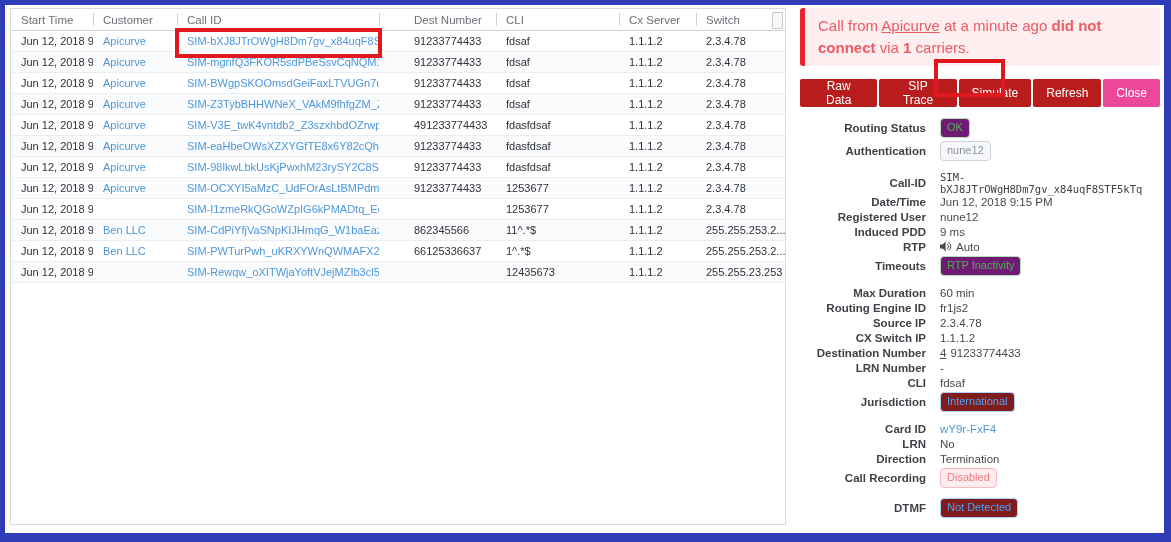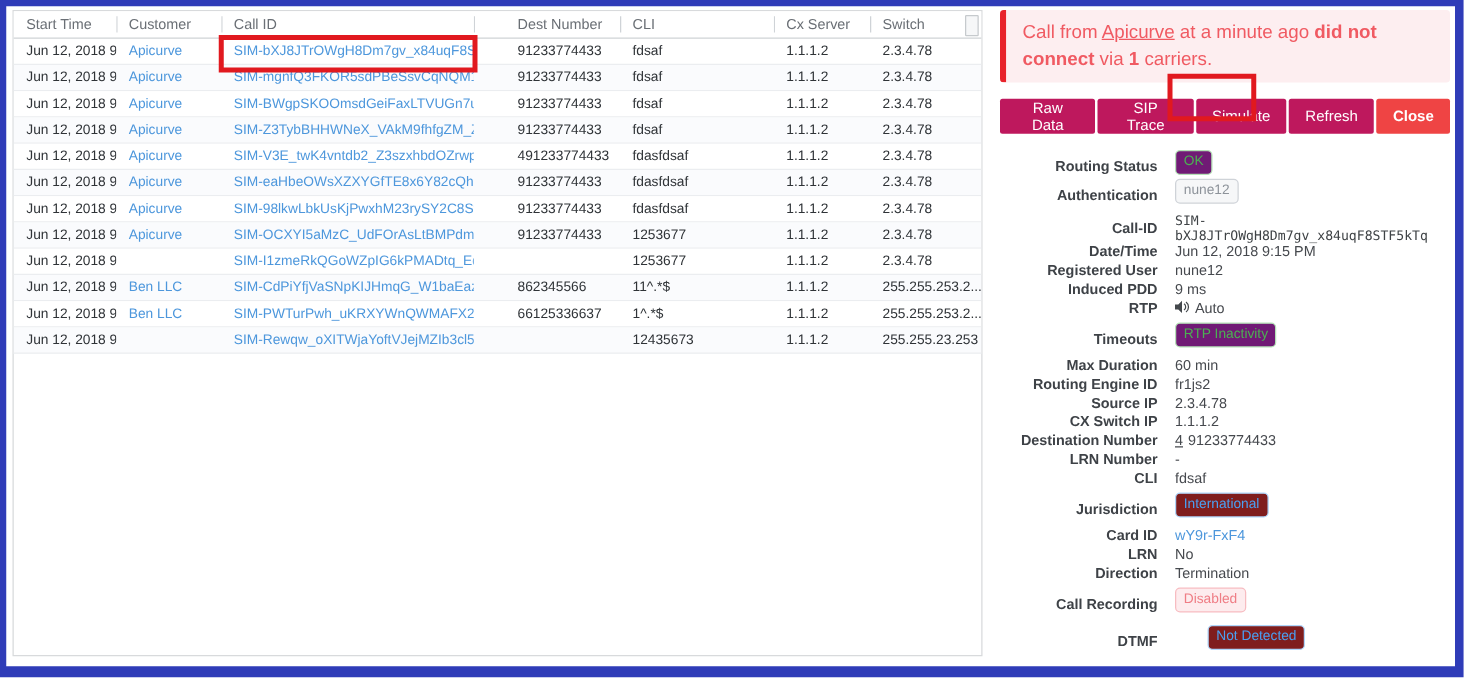--- a/index.html
+++ b/index.html
@@ -24,38 +24,38 @@
   .c6 { flex:1; min-width:0; }
   .cell-link { color:#4d97dc; }
   .scroll-thumb { position:absolute; right:2px; top:3px; width:11px; height:17px; background:#f6f7f8; border:1px solid #c6cacd; border-radius:1px; }
 
   
   .panel { position:absolute; left:800px; top:8px; width:360px; z-index:1; }
   .alert { position:relative; background:#fdeef0; border-left:5px solid #e8232b; border-radius:3px; color:#f05a62; font-size:15px; line-height:1.45; padding:7px 10px 7px 13px; }
   .alert a { color:#f05a62; text-decoration:underline; cursor:pointer; }
   .alert b { font-weight:bold; }
   .btn-row { display:flex; justify-content:flex-end; gap:2px; margin-top:13px; }
-  .btn { height:28px; display:flex; align-items:center; padding:0 13px; font-size:12px; color:#fff; background:#be185d; border-radius:2px; cursor:pointer; border:none; }
-  .btn.close-btn { background:#ef4444;font-weight:bold; }
+  .btn { height:28px; display:flex; align-items:center; padding:0 13px; font-size:12px; color:#fff; background:#b91c1c; border-radius:2px; cursor:pointer; border:none; }
+  .btn.close-btn { background:#ec4899; }
 
   .fields { margin-top:10px; font-size:11.5px; }
   .group { margin-bottom:8px; }
   .frow { display:flex; align-items:center; min-height:15px; }
-  .badge-row { min-height:23px;align-items:flex-end; }
+  .badge-row { min-height:23px; }
   .flabel { width:140px; flex:none; text-align:right; font-weight:bold; color:#3e4247; padding-right:14px; }
   .fvalue { color:#46494e; display:flex; align-items:center; gap:4px; min-width:0; }
   .badge { display:inline-block; padding:1px 6px 2px; border-radius:4px; font-size:11px; border:1px solid; line-height:1.3; }
   .badge.green { color:#4cb052; background:#701a75; border-color:#b4e0b6; }
   .badge.gray  { color:#8d939a; background:#f6f7f8; border-color:#cfd3d8; }
   .badge.blue  { color:#4aa0f2; background:#7f1d1d; border-color:#aed5f9; }
   .badge.red   { color:#ef7d85; background:#fdecee; border-color:#f7bcc1; }
   .mono { font-family:"DejaVu Sans Mono", monospace; font-size:10.5px; color:#3f4346; }
   .vlink { color:#4d97dc; cursor:pointer; }
   .uprefix { text-decoration:underline; }
-  .dtmf-row { margin-top:7px;gap:26px; }
+  .dtmf-row { margin-top:7px; }
 
   .providers-heading { margin-top:23px; font-weight:bold; font-size:12px; color:#3a3e44; }
 
   
   .annot { position:absolute; border:4px solid #e1191f; pointer-events:none; z-index:25; }
   .annot-callid { left:175px; top:28px; width:207px; height:30px; }
   .annot-siptrace { left:934px; top:59px; width:71px; height:38px; }
 </style>
 </head>
 <body>

